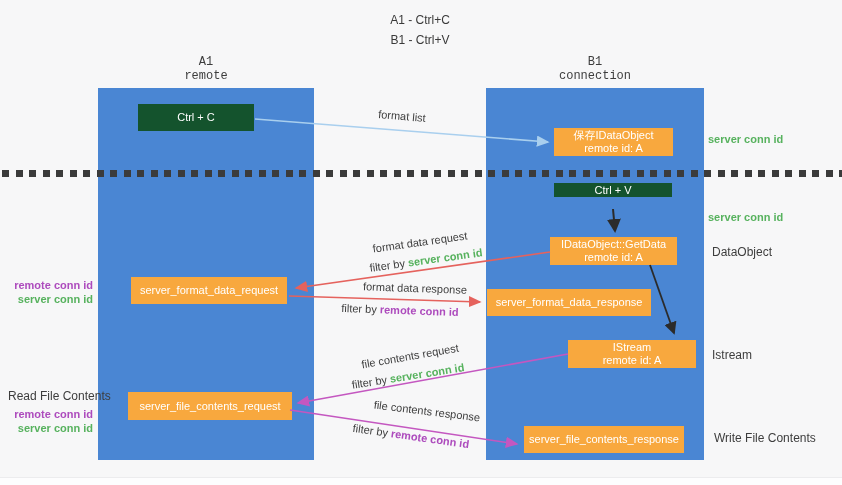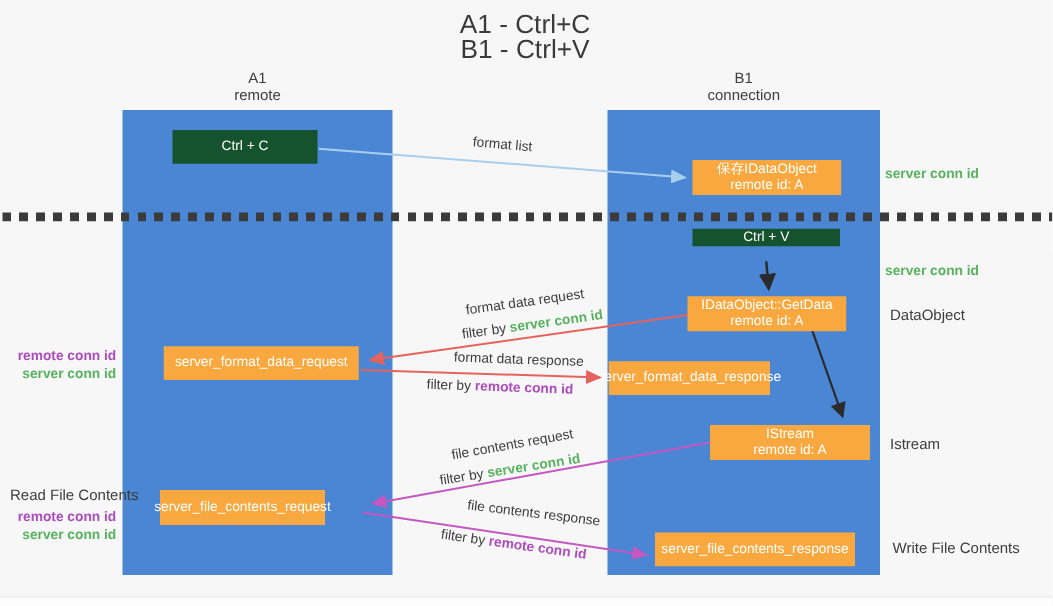--- a/index.html
+++ b/index.html
@@ -1,22 +1,22 @@
 <!DOCTYPE html>
 <html><head>
 <meta charset="utf-8">
 <style>
   html,body{margin:0;padding:0;}
   body{font-family:"Liberation Sans", sans-serif; background:#ffffff;}
   .canvas{position:relative; width:842px; height:485px; background:#f7f7f8; overflow:hidden;}
   .bottom-strip{position:absolute; left:0; top:477px; width:842px; height:8px; background:#fdfdfe; border-top:1px solid #ececee;}
 
-  .title{position:absolute; left:340px; top:10px; width:160px; text-align:center; font-size:21px; color:#3a3a3a; line-height:20px;}
+  .title{position:absolute; left:340px; top:10px; width:160px; text-align:center; font-size:12px; color:#3a3a3a; line-height:20px;}
 
-  .lane-header{position:absolute; top:55px; width:160px; text-align:center; font-size:12px; color:#3d3d3d; line-height:14px;}
+  .lane-header{position:absolute; top:55px; width:160px; text-align:center; font-size:12px; color:#3d3d3d; line-height:14px;font-family:Liberation Mono, monospace;}
   .lane-header.left{left:126px;}
   .lane-header.right{left:515px;}
 
   .lane{position:absolute; top:88px; height:372px; background:#4a86d3;}
   .lane.left{left:98px; width:216px;}
   .lane.right{left:486px; width:218px;}
 
   .divider{position:absolute; left:2px; top:170px; width:840px; height:7px;
     background:repeating-linear-gradient(90deg,#3b3b3b 0 7px, transparent 7px 13.5px);}
 
@@ -76,30 +76,30 @@
 
   <div class="node orange" style="left:550px; top:237px; width:127px; height:28px;">
     <span>IDataObject::GetData</span>
     <span>remote id: A</span>
   </div>
 
   <div class="node orange" style="left:131px; top:277px; width:156px; height:27px;">
     <span>server_format_data_request</span>
   </div>
 
-  <div class="node orange" style="left:487px; top:289px; width:129px; height:27px;">
+  <div class="node orange" style="left:487px; top:289px; width:164px; height:27px;">
     <span>server_format_data_response</span>
   </div>
 
   <div class="node orange" style="left:568px; top:340px; width:128px; height:28px;">
     <span>IStream</span>
     <span>remote id: A</span>
   </div>
 
-  <div class="node orange" style="left:128px; top:392px; width:132px; height:28px;">
+  <div class="node orange" style="left:128px; top:392px; width:164px; height:28px;">
     <span>server_file_contents_request</span>
   </div>
 
   <div class="node orange" style="left:524px; top:426px; width:160px; height:27px;">
     <span>server_file_contents_response</span>
   </div>
 
   <div class="flow-label" style="left:402px; top:116px; transform:translate(-50%,-50%) rotate(5deg);">format list</div>
 
   <div class="flow-label" style="left:420px; top:242px; transform:translate(-50%,-50%) rotate(-8deg);">format data request</div>

